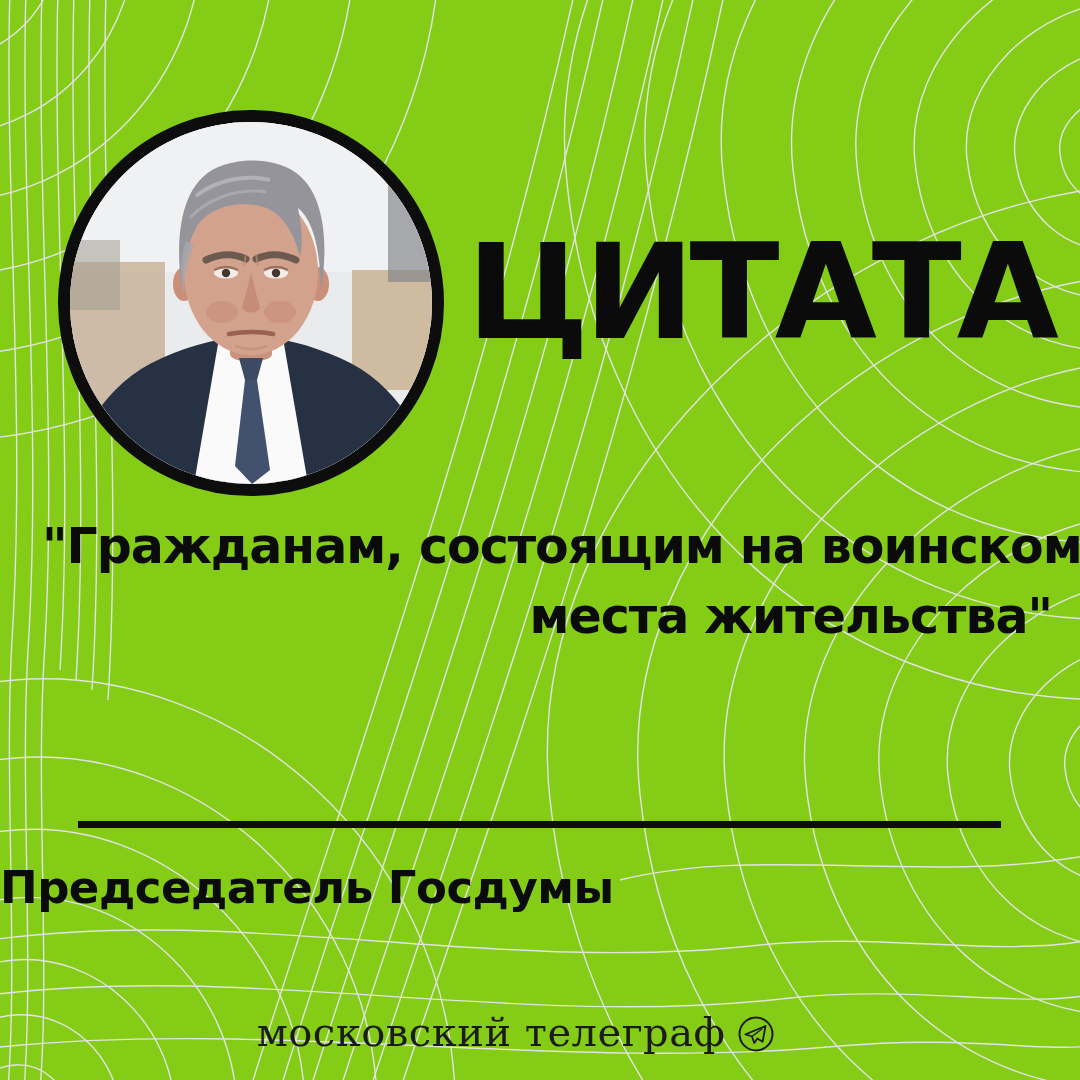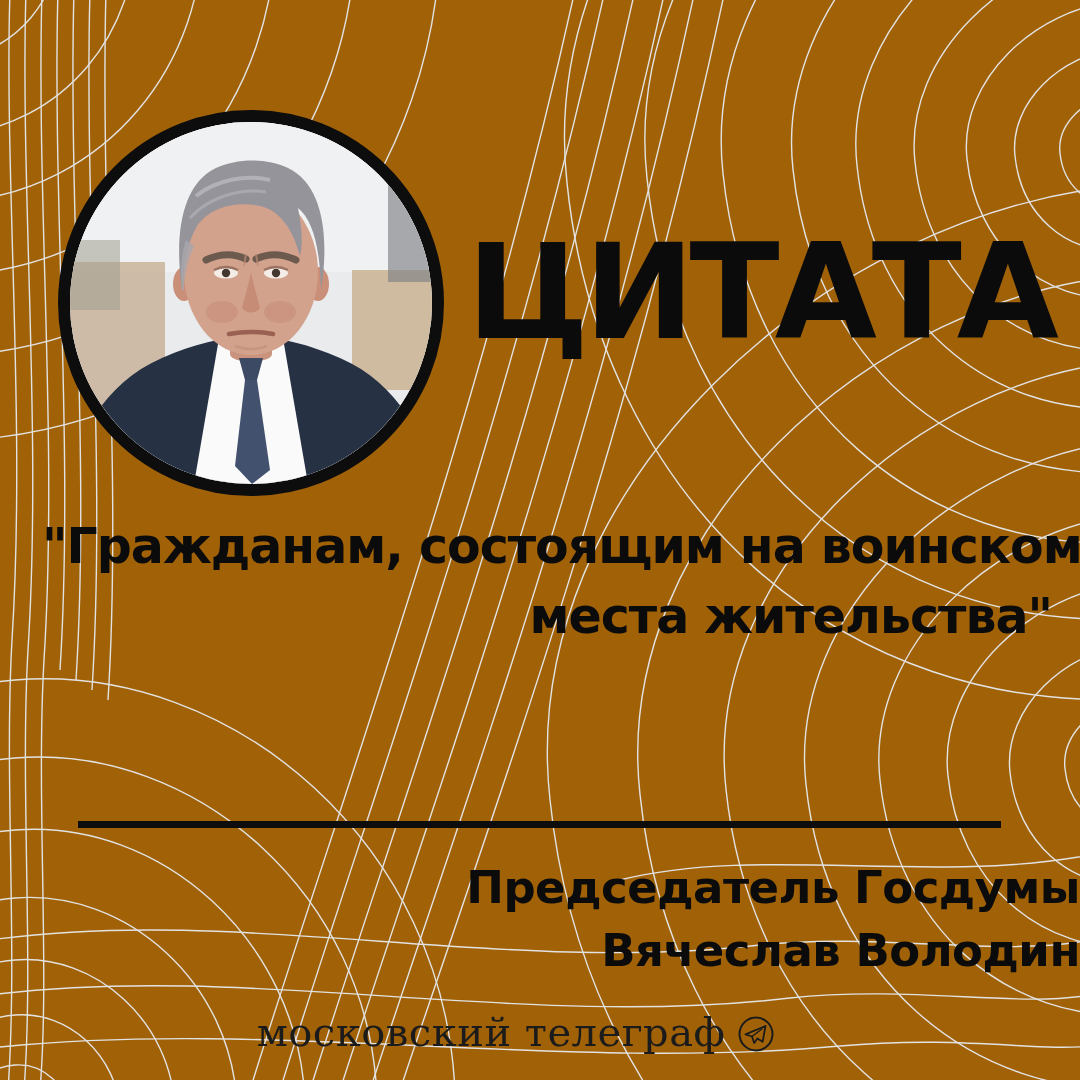--- a/index.html
+++ b/index.html
@@ -1,19 +1,19 @@
 <!DOCTYPE html>
 <html><head>
 <meta charset="utf-8">
 <style>
   html,body{margin:0;padding:0;background:#ffffff;}
   .canvas{
     position:relative;
     width:1080px;height:1080px;
-    background:#a16207;
+    background:#84cc16;
     overflow:hidden;
     font-family:"DejaVu Sans","Liberation Sans",sans-serif;
     color:#0d0d0d;
   }
   .bg-pattern{position:absolute;inset:0;z-index:0;}
   .layer{position:absolute;z-index:1;}
 
   .avatar{
     left:58px;top:110px;
     width:362px;height:362px;
@@ -49,21 +49,21 @@
 
   .divider{
     left:78px;top:821px;
     width:923px;height:7px;
     background:#0d0d0d;
   }
 
   .attribution{
     top:856px;left:0;
     width:1080px;
-    text-align:right;
+    text-align:left;
     font-size:45px;
     font-weight:bold;
     line-height:63px;
     letter-spacing:-0.5px;
     color:#0b0b0b;
   }
 
   .footer{
     top:1004px;left:0;
     width:1032px;
@@ -193,21 +193,20 @@
 
   <div class="layer quote">
     <div class="qline">"Гражданам, состоящим на воинском</div>
     <div class="qline">места жительства"</div>
   </div>
 
   <div class="layer divider"></div>
 
   <div class="layer attribution">
     <div>Председатель Госдумы</div>
-    <div>Вячеслав Володин</div>
   </div>
 
   <div class="layer footer">
     <span>московский телеграф</span><svg class="tg" width="38" height="38" viewBox="0 0 38 38">
       <circle cx="19" cy="19" r="16.5" stroke="#1b1b1b" stroke-width="2" fill="none"></circle>
       <path d="M28.5,11 L8.5,19.4 L15,21.5 L17.2,28 L20.4,23.4 L25.6,26.8 Z" fill="none" stroke="#1b1b1b" stroke-width="1.8" stroke-linejoin="round"></path>
       <path d="M15,21.5 L25.5,13.5" stroke="#1b1b1b" stroke-width="1.4"></path>
     </svg>
   </div>
 

